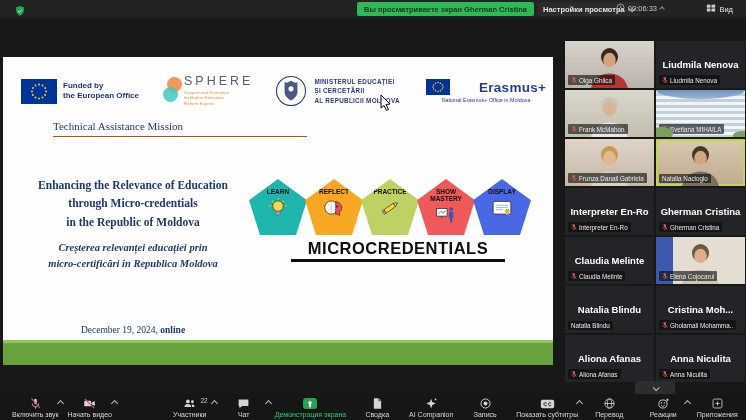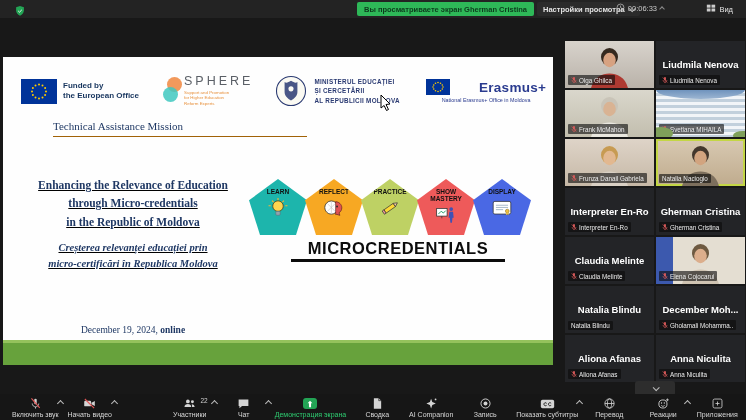--- a/index.html
+++ b/index.html
@@ -34,21 +34,21 @@
   .sph-sub{font-size:4.4px;color:#e8923f;line-height:1.3;margin-top:2px;}
   .logo-ministry{display:flex;align-items:center;gap:7px;margin-left:22px;}
   .min-text{font-size:6.3px;font-weight:bold;letter-spacing:.3px;color:#2a3a72;line-height:1.45;}
   .logo-erasmus{margin-left:26px;text-align:center;}
   .er-top{display:flex;align-items:center;gap:5px;justify-content:center;}
   .er-name{font-size:13.5px;font-weight:bold;color:#2a3b8f;letter-spacing:.3px;padding-left:24px;}
   .er-sub{font-size:5.4px;color:#2a3b8f;margin-top:2px;}
 
   .mission{position:absolute;left:50px;top:63px;width:254px;font:11px "Liberation Serif",serif;
            color:#1f3864;border-bottom:1px solid #a16207;padding-bottom:4px;}
-  .title-block{position:absolute;left:10px;top:119px;width:240px;text-align:center;text-decoration:underline;}
+  .title-block{position:absolute;left:10px;top:119px;width:240px;text-align:center;}
   .t-en{font-family:"Liberation Serif",serif;font-weight:bold;font-size:11.5px;line-height:1.6;color:#1f3864;}
   .t-ro{margin-top:9px;font-family:"Liberation Serif",serif;font-style:italic;font-weight:bold;
         font-size:10.5px;line-height:1.5;color:#1f3864;}
   .date-line{position:absolute;left:10px;top:268px;width:240px;text-align:center;
              font-family:"Liberation Serif",serif;font-size:9.5px;color:#1f3864;}
 
   .graphic{position:absolute;left:246px;top:122px;width:298px;}
   .penta-row{display:flex;}
   .penta{width:58px;height:56px;margin-right:-2px;flex:0 0 auto;box-sizing:border-box;
          clip-path:polygon(50% 0,100% 38%,81% 100%,19% 100%,0 38%);
@@ -423,21 +423,21 @@
           <span>Elena Cojocarui</span>
         </div>
       </div>
       <div class="tile">
         <div class="center-name">Natalia Blindu</div>
         <div class="plabel">
           <span>Natalia Blindu</span>
         </div>
       </div>
       <div class="tile">
-        <div class="center-name">December  Moh...</div>
+        <div class="center-name">Cristina  Moh...</div>
         <div class="plabel">
           <svg width="6" height="8" viewBox="0 0 8 9">
             <rect x="2.8" y="0.5" width="2.4" height="4.5" rx="1.2" fill="#e05c5c"></rect>
             <path d="M1.5 4.5c0 1.7 1.1 2.8 2.5 2.8s2.5-1.1 2.5-2.8" stroke="#e05c5c" fill="none" stroke-width=".9"></path>
             <line x1="4" y1="7.3" x2="4" y2="8.6" stroke="#e05c5c" stroke-width=".9"></line>
             <line x1="1" y1="1" x2="7" y2="8" stroke="#e05c5c" stroke-width=".9"></line>
           </svg>
           <span>Gholamali Mohamma..</span>
         </div>
       </div>

